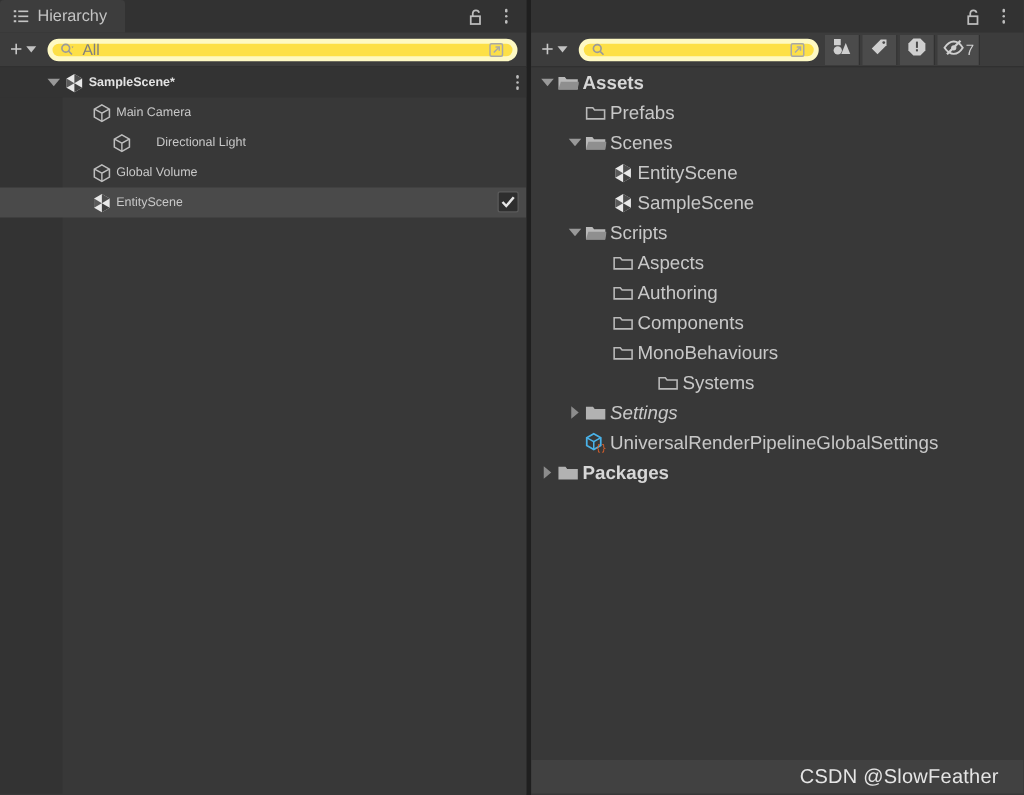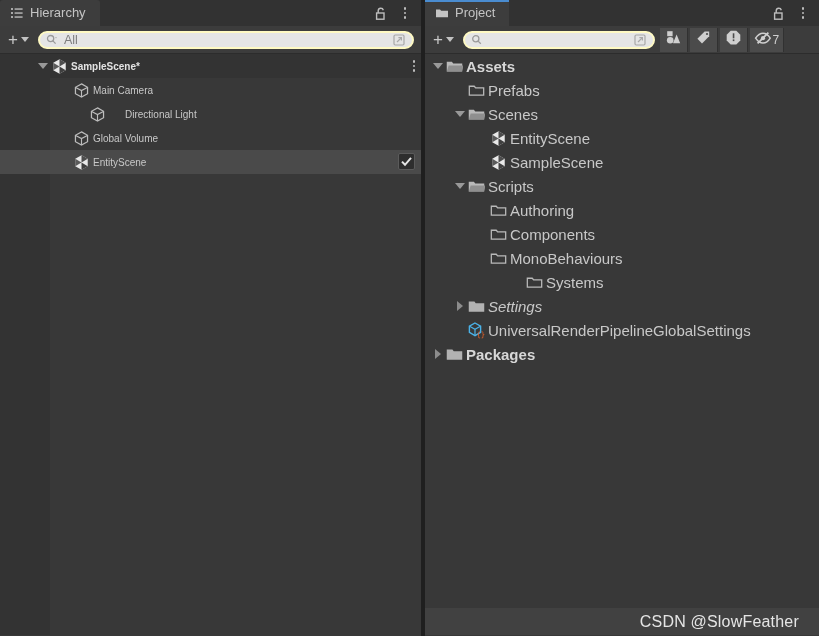--- a/index.html
+++ b/index.html
@@ -86,22 +86,22 @@
   .plus-sign { font-size: 17px; line-height: 17px; color: #c9c9c9; font-weight: 300;}
   .caret-down {
     width: 0; height: 0;
     border-left: 4px solid transparent;
     border-right: 4px solid transparent;
     border-top: 5px solid #c2c2c2;
   }
   .search-wrap {
     flex: 1;
     height: 18px;
-    background: #e5e5e5;
-    border: 2px solid #fef9c3;
+    background: #fde047;
+    border: 4px solid #fef9c3;
     border-radius: 9px;
     display: flex;
     align-items: center;
     padding: 0 4px 0 6px;
     box-sizing: border-box;
     margin: 0 3px;
     position: relative;
   }
   .search-wrap .magnifier { flex: 0 0 auto; display:flex; align-items:center;}
   .search-text {
@@ -351,28 +351,20 @@
           </div>
         </div>
     </div>
   </div>
 
   <div id="panel-divider"></div>
 
   <div class="panel" id="project-panel">
 
     <div class="tabbar">
-      <div class="tab active-accent">
-        <span class="tab-icon">
-          <svg width="14" height="14" viewBox="0 0 14 14">
-            <path d="M1 3.4 h4 l1.2 1.4 h6.8 v6.4 h-12 z" fill="#c4c4c4"></path>
-          </svg>
-        </span>
-        <span class="tab-label">Project</span>
-      </div>
       <div class="tab-right">
         <span class="icon-btn">
           <svg width="13" height="15" viewBox="0 0 13 15">
             <path d="M3.2 7 V4.6 a2.6 2.6 0 0 1 5.1 -0.4" fill="none" stroke="#bdbdbd" stroke-width="1.4"></path>
             <rect x="1.6" y="7" width="7.4" height="6.2" fill="none" stroke="#bdbdbd" stroke-width="1.4"></rect>
           </svg>
         </span>
         <span class="icon-btn">
           <span class="dots3">
               <i></i>
@@ -514,20 +506,29 @@
             </span>
             <span class="rlabel">Scripts</span>
           </div>
           <div class="row proj-row" style="padding-left: 50px;">
             <span class="twisty"></span>
             <span class="ricon">
               <svg width="17" height="15" viewBox="0 0 18 15">
              <path d="M1.4 3 h5.2 l1.5 1.8 h8.5 v7.6 h-15.2 z" fill="none" stroke="#b9b9b9" stroke-width="1.35"></path>
            </svg>
             </span>
+            <span class="rlabel">Aspects</span>
+          </div>
+          <div class="row proj-row" style="padding-left: 50px;">
+            <span class="twisty"></span>
+            <span class="ricon">
+              <svg width="17" height="15" viewBox="0 0 18 15">
+             <path d="M1.4 3 h5.2 l1.5 1.8 h8.5 v7.6 h-15.2 z" fill="none" stroke="#b9b9b9" stroke-width="1.35"></path>
+           </svg>
+            </span>
             <span class="rlabel">Authoring</span>
           </div>
           <div class="row proj-row" style="padding-left: 50px;">
             <span class="twisty"></span>
             <span class="ricon">
               <svg width="17" height="15" viewBox="0 0 18 15">
              <path d="M1.4 3 h5.2 l1.5 1.8 h8.5 v7.6 h-15.2 z" fill="none" stroke="#b9b9b9" stroke-width="1.35"></path>
            </svg>
             </span>
             <span class="rlabel">Components</span>

